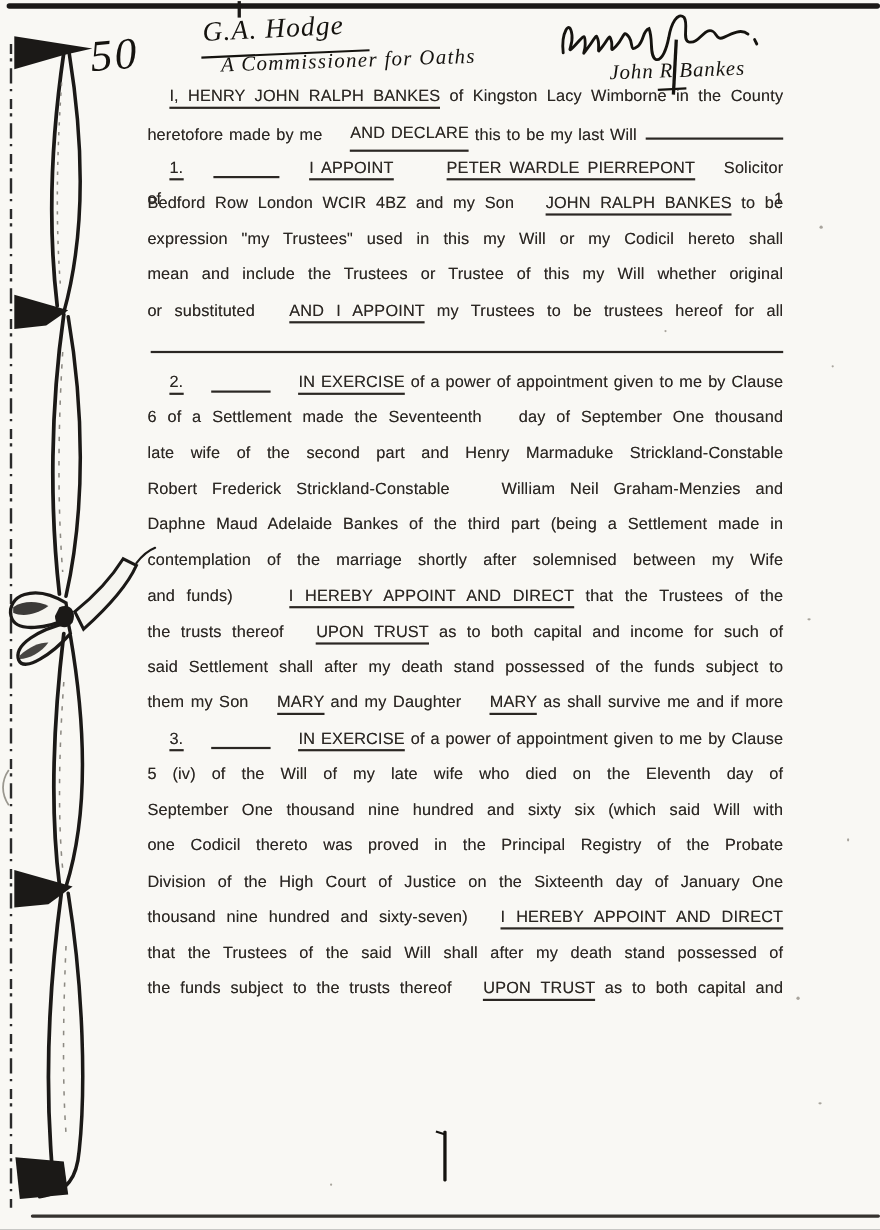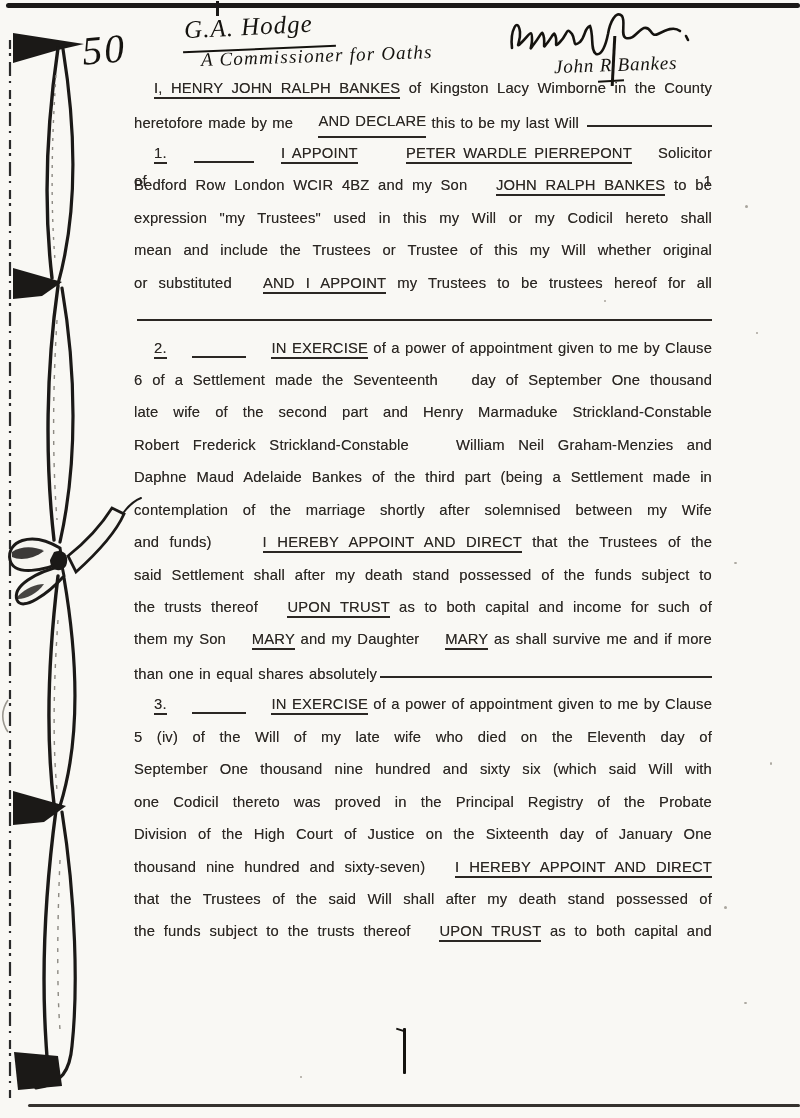--- a/index.html
+++ b/index.html
@@ -110,27 +110,23 @@
       <div class="line line-fill">
         <span class="fill"></span>
       </div>
       <div class="line line-just"><span class="u">2.</span> <span class="spacer u" style="width: 54px;"></span> <span class="u">IN EXERCISE</span> <span>of a power of appointment given to me by Clause</span></div>
       <div class="line line-just"><span>6 of a Settlement made the Seventeenth</span> <span class="spacer" style="width: 14px;"></span> <span>day of September One thousand</span></div>
       <div class="line line-just"><span>late wife of the second part and Henry Marmaduke Strickland-Constable</span></div>
       <div class="line line-just"><span>Robert Frederick Strickland-Constable</span> <span class="spacer" style="width: 20px;"></span> <span>William Neil Graham-Menzies and</span></div>
       <div class="line line-just"><span>Daphne Maud Adelaide Bankes of the third part (being a Settlement made in</span></div>
       <div class="line line-just"><span>contemplation of the marriage shortly after solemnised between my Wife</span></div>
       <div class="line line-just"><span>and funds)</span> <span class="spacer" style="width: 10px;"></span> <span class="u">I HEREBY APPOINT AND DIRECT</span> <span>that the Trustees of the</span></div>
+      <div class="line line-just"><span>the trusts thereof</span> <span class="u">UPON TRUST</span> <span>as to both capital and income for such of</span></div>
       <div class="line line-just"><span>said Settlement shall after my death stand possessed of the funds subject to</span></div>
-      <div class="line line-just"><span>the trusts thereof</span> <span class="u">UPON TRUST</span> <span>as to both capital and income for such of</span></div>
       <div class="line line-just"><span>them my Son</span> <span class="u">MARY</span> <span>and my Daughter</span> <span class="u">MARY</span> <span>as shall survive me and if more</span></div>
-      <div class="line line-fill">
-        <span>than one in equal shares absolutely</span>
-        <span class="fill"></span>
-      </div>
       <div class="line line-just"><span class="u">3.</span> <span class="spacer u" style="width: 54px;"></span> <span class="u">IN EXERCISE</span> <span>of a power of appointment given to me by Clause</span></div>
       <div class="line line-just"><span>5 (iv) of the Will of my late wife who died on the Eleventh day of</span></div>
       <div class="line line-just"><span>September One thousand nine hundred and sixty six (which said Will with</span></div>
       <div class="line line-just"><span>one Codicil thereto was proved in the Principal Registry of the Probate</span></div>
       <div class="line line-just"><span>Division of the High Court of Justice on the Sixteenth day of January One</span></div>
       <div class="line line-just"><span>thousand nine hundred and sixty-seven)</span> <span class="u">I HEREBY APPOINT AND DIRECT</span></div>
       <div class="line line-just"><span>that the Trustees of the said Will shall after my death stand possessed of</span></div>
       <div class="line line-just"><span>the funds subject to the trusts thereof</span> <span class="u">UPON TRUST</span> <span>as to both capital and</span></div>
     </div>
 

